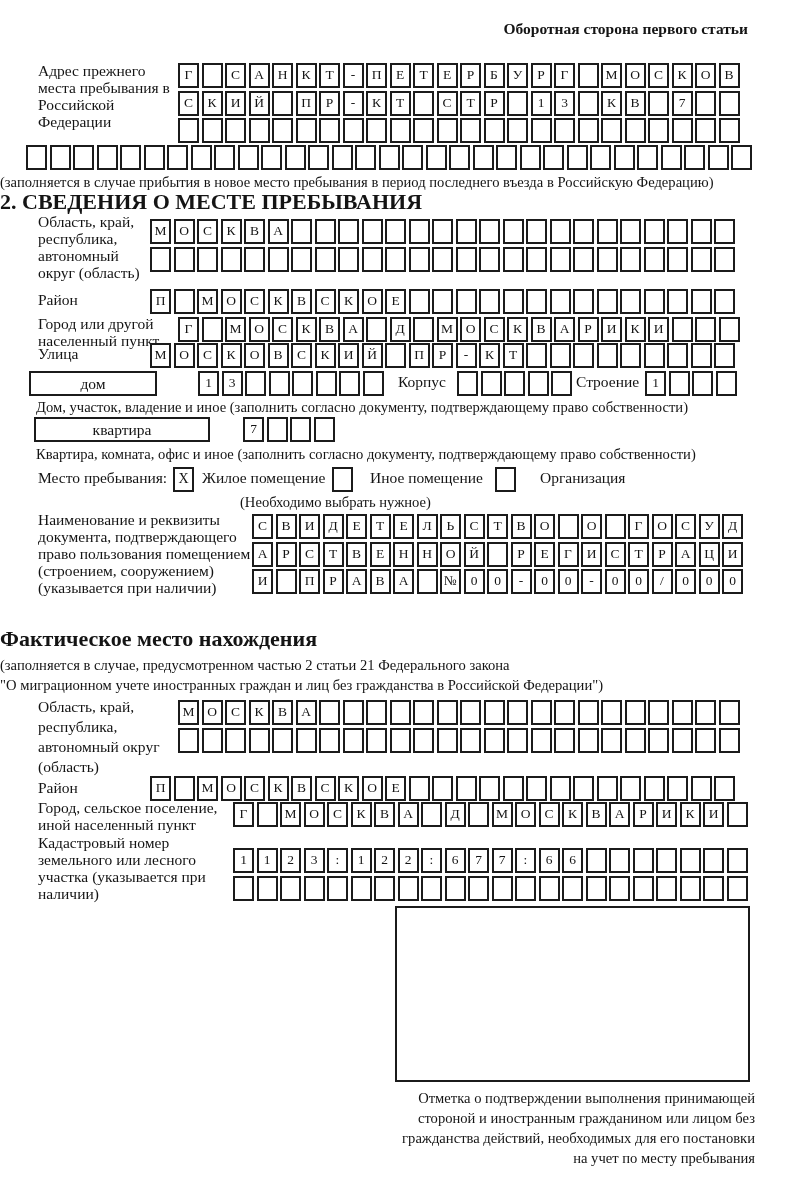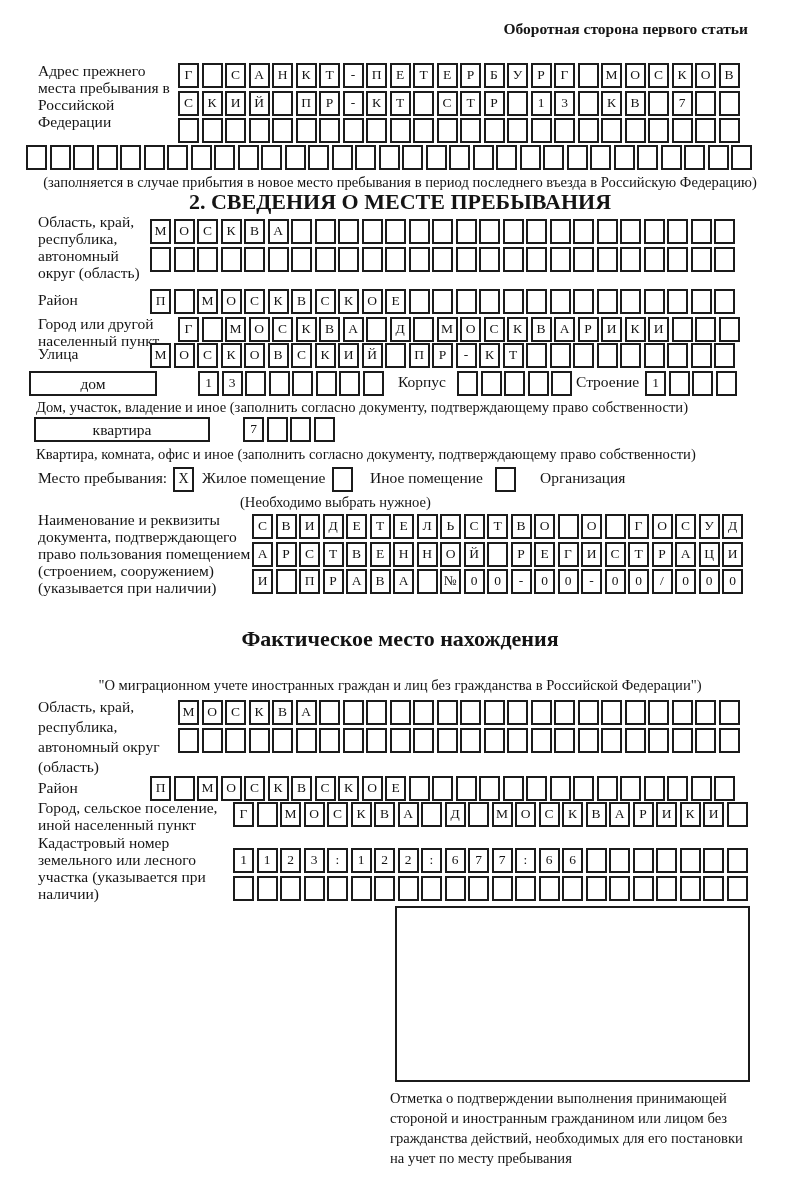--- a/index.html
+++ b/index.html
@@ -1,20 +1,20 @@
 <!DOCTYPE html>
 <html><head>
 <meta charset="utf-8">
 <style>
   html,body{margin:0;padding:0;background:#fff;}
   .page{position:relative;width:800px;height:1180px;background:#fff;overflow:hidden;
         font-family:"Liberation Serif",serif;color:#141414;}
   .lbl{position:absolute;font-size:15.5px;line-height:17px;}
   .cap{position:absolute;font-size:14.6px;line-height:20px;}
-  .ctr{left:0;width:800px;text-align:center;}
+  .ctr{left:0;width:800px;text-align:left;}
   .bold{font-weight:bold;}
   .hdr{position:absolute;top:20px;right:52px;font-size:15.5px;font-weight:bold;}
   .cellrow{position:absolute;display:flex;gap:2.5px;}
   .cell{box-sizing:border-box;flex:0 0 21px;width:21px;height:25px;border:2px solid #1b1b1b;
         font-size:13.5px;line-height:20px;text-align:center;background:#fff;}
   .checkbox{position:absolute;box-sizing:border-box;width:21px;height:25px;border:2px solid #1b1b1b;
         font-size:14px;line-height:20px;text-align:center;}
   .widebox{position:absolute;box-sizing:border-box;height:25px;border:2px solid #1b1b1b;
         display:flex;align-items:center;justify-content:center;font-size:15.5px;}
   .bigbox{position:absolute;box-sizing:border-box;border:2px solid #1b1b1b;background:#fff;}
@@ -400,20 +400,21 @@
       <span class="cell">-</span>
       <span class="cell">0</span>
       <span class="cell">0</span>
       <span class="cell">/</span>
       <span class="cell">0</span>
       <span class="cell">0</span>
       <span class="cell">0</span>
     </div>
 
   <div class="lbl ctr bold h16" style="top:630px;position:absolute">Фактическое место нахождения</div>
+  <div class="cap ctr" style="top:655px">(заполняется в случае, предусмотренном частью 2 статьи 21 Федерального закона</div>
   <div class="cap ctr" style="top:675px">"О миграционном учете иностранных граждан и лиц без гражданства в Российской Федерации")</div>
 
   <div class="lbl" style="left:38px;top:697px;width:135px;line-height:20px">Область, край, республика, автономный округ (область)</div>
   <div class="cellrow" style="left:178px;top:700px">
       <span class="cell">М</span>
       <span class="cell">О</span>
       <span class="cell">С</span>
       <span class="cell">К</span>
       <span class="cell">В</span>
       <span class="cell">А</span>
@@ -562,15 +563,15 @@
       <span class="cell"></span>
       <span class="cell"></span>
       <span class="cell"></span>
       <span class="cell"></span>
       <span class="cell"></span>
       <span class="cell"></span>
       <span class="cell"></span>
     </div>
 
   <div class="bigbox" style="left:395px;top:906px;width:355px;height:176px"></div>
-  <div class="cap" style="left:390px;top:1088px;width:365px;text-align:left">Отметка о подтверждении выполнения принимающей стороной и иностранным гражданином или лицом без гражданства действий, необходимых для его постановки на учет по месту пребывания</div>
+  <div class="cap" style="left:390px;top:1088px;width:365px;text-align:right">Отметка о подтверждении выполнения принимающей стороной и иностранным гражданином или лицом без гражданства действий, необходимых для его постановки на учет по месту пребывания</div>
 
 </div>
 
 </body></html>

